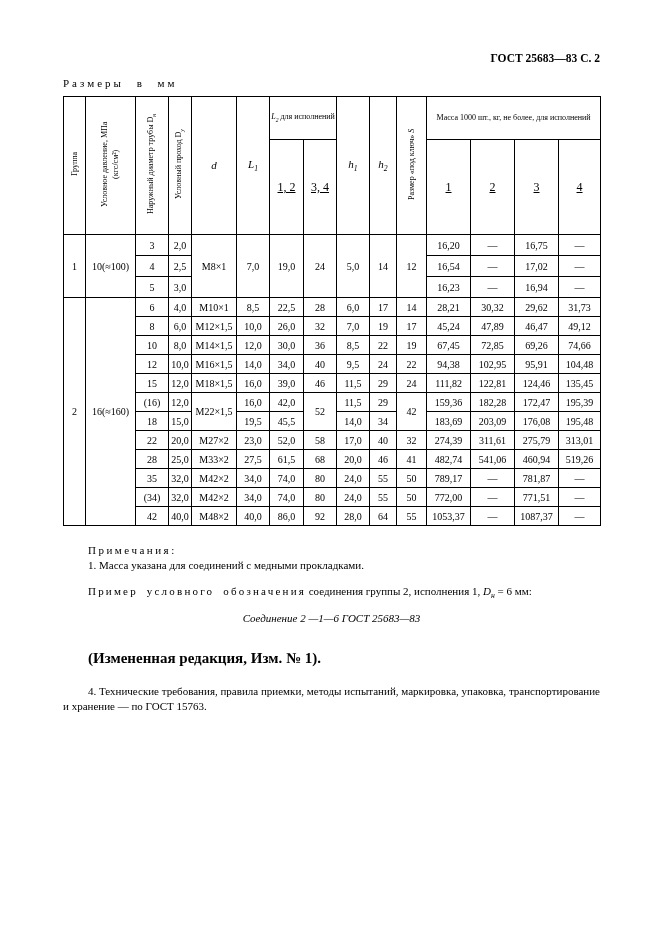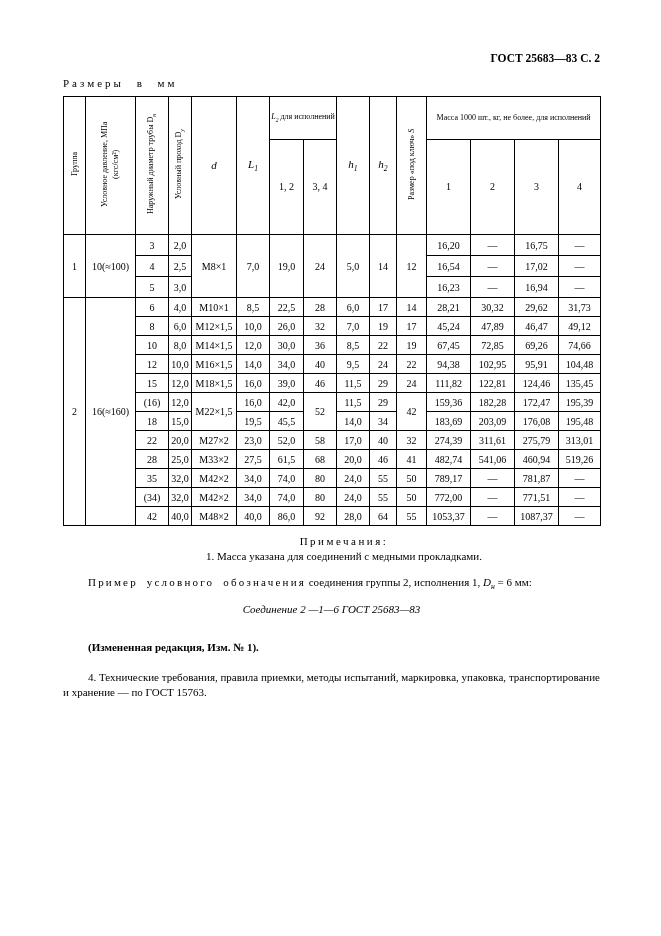--- a/index.html
+++ b/index.html
@@ -7,33 +7,33 @@
   .page{width:661px;height:936px;padding:52px 61px 32px 63px;box-sizing:border-box;}
   .doc-header{font-weight:bold;font-size:11.5px;text-align:right;}
   .table-title{font-size:11px;letter-spacing:3px;word-spacing:7px;margin:13px 0 7px 0;}
   table.dims{border-collapse:collapse;table-layout:fixed;width:537px;}
   .dims th,.dims td{border:1px solid #000;text-align:center;vertical-align:middle;font-weight:normal;padding:0 1px;overflow:hidden;}
   .dims td{font-size:10px;}
   tr.g1 td{height:20px;}
   tr.g2 td{height:18px;}
   thead th{font-size:9px;line-height:1.2;}
   thead tr.top th{height:42px;}
-  thead tr.sub th{height:94px;font-size:10px;}
+  thead tr.sub th{height:94px;font-size:12px;text-decoration:underline;}
   .small{font-size:8px;}
   .vert{display:inline-block;writing-mode:vertical-rl;transform:rotate(180deg);font-size:8px;line-height:1.4;height:128px;text-align:center;}
   .vert .line{display:block;}
   .var{font-style:italic;}
   th.varlg,.varlg{font-style:italic;font-size:11px;}
   sub{font-size:0.7em;}
-  .notes{margin-top:8px;margin-left:25px;font-size:11px;line-height:1.4;text-align:center;}
+  .notes{margin-top:17px;margin-left:25px;font-size:11px;line-height:1.4;}
   .notes-title{letter-spacing:2.5px;}
   .example{font-size:11px;text-indent:25px;}
   .spaced{letter-spacing:2.2px;word-spacing:4px;}
   .designation{margin-top:12px;text-align:center;font-size:11px;font-style:italic;}
-  .revision{margin-top:26px;font-size:11px;font-weight:bold;text-indent:25px;}
+  .revision{margin-top:26px;font-size:15px;font-weight:bold;text-indent:25px;}
   .clause{margin-top:17px;font-size:11px;line-height:1.4;text-align:justify;text-indent:25px;}
 </style>
 </head>
 <body>
 
 <div class="page">
 
   <div class="doc-header">ГОСТ 25683—83 С. 2</div>
   <div class="table-title">Размеры в мм</div>
 

